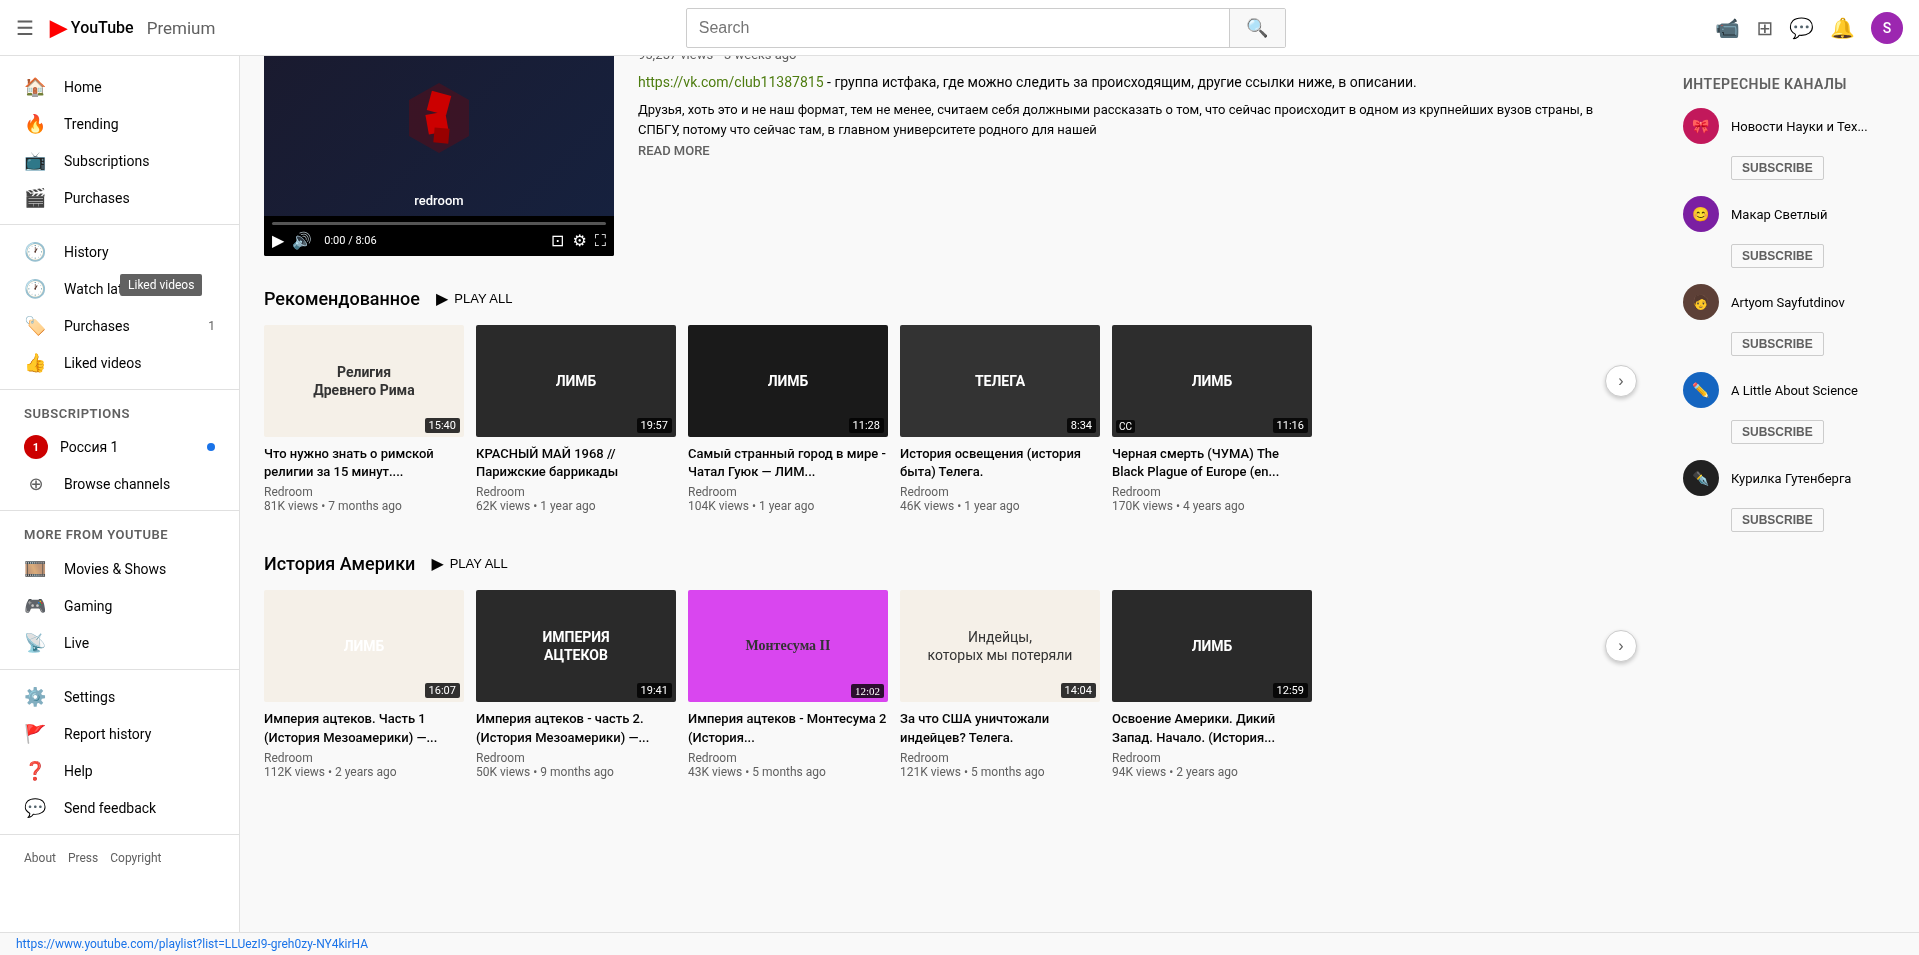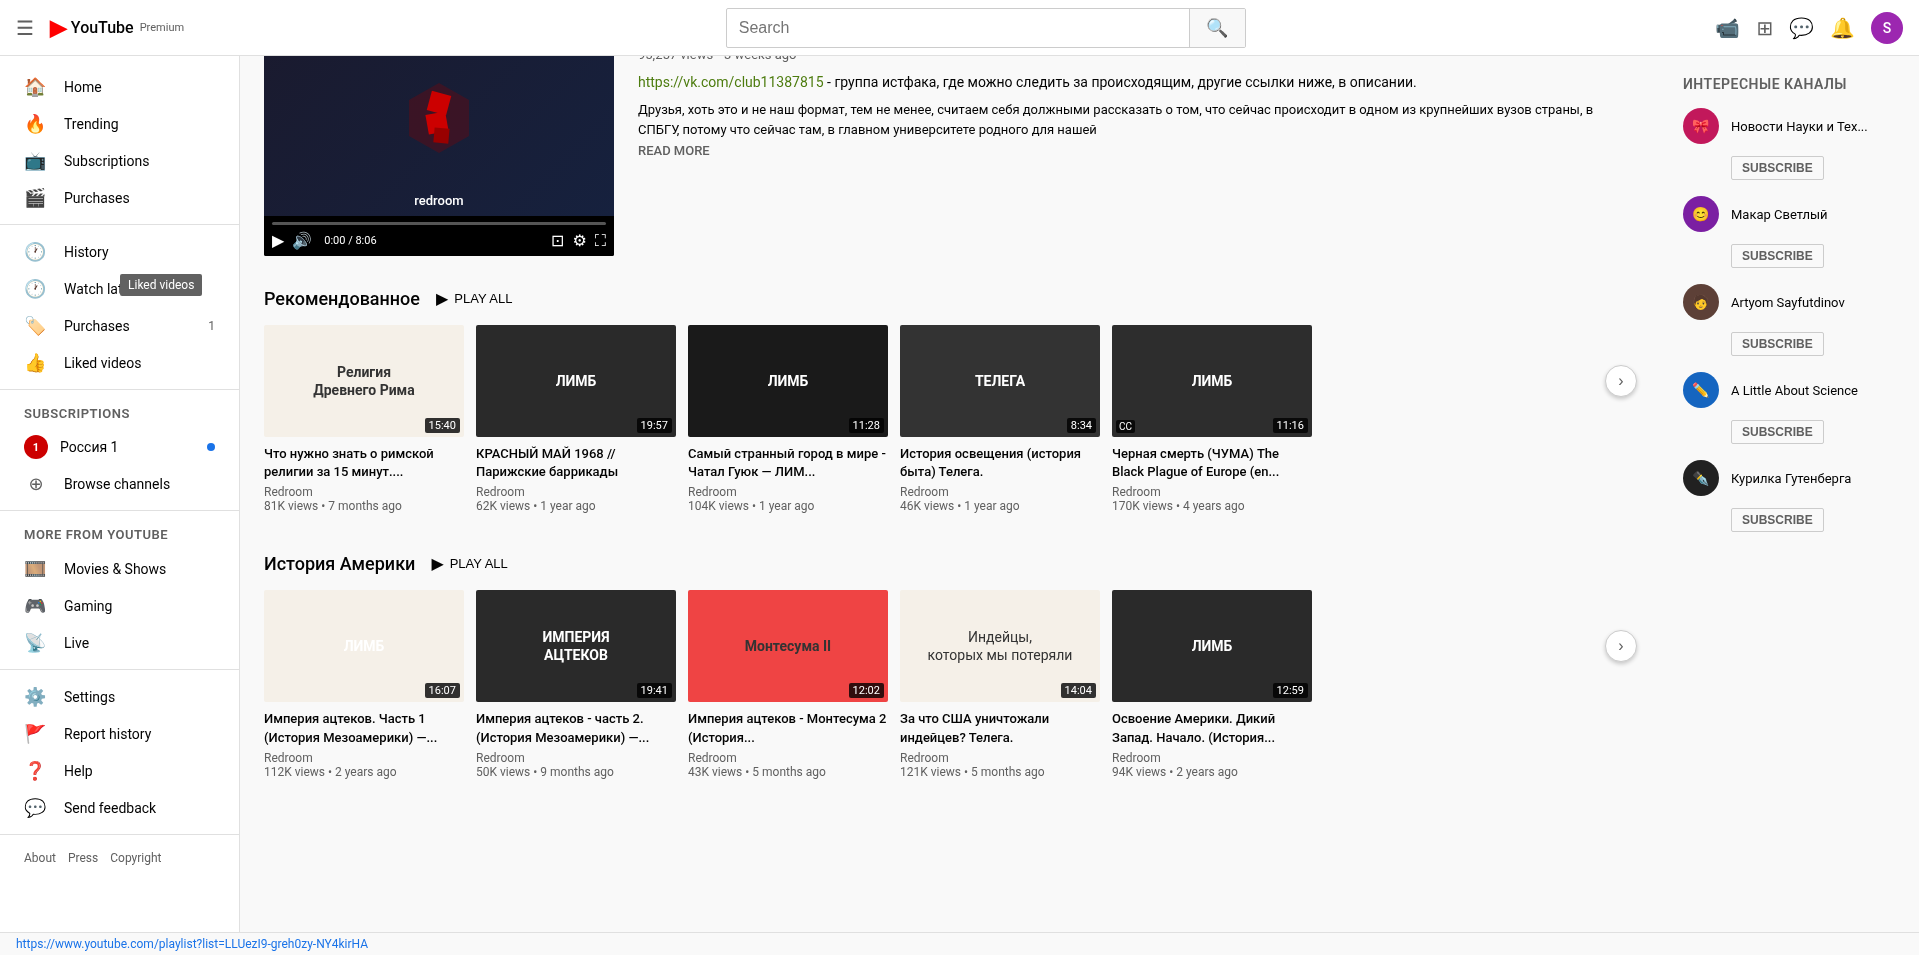--- a/index.html
+++ b/index.html
@@ -9,21 +9,21 @@
     .header {
       position: fixed; top: 0; left: 0; right: 0; height: 56px;
       background: #fff; display: flex; align-items: center;
       padding: 0 16px; z-index: 100; border-bottom: 1px solid #e0e0e0;
     }
     .header-left { display: flex; align-items: center; gap: 16px; width: 240px; }
     .hamburger { cursor: pointer; font-size: 20px; color: #606060; }
     .logo { display: flex; align-items: center; gap: 4px; cursor: pointer; }
     .header-center { flex: 1; display: flex; align-items: center; justify-content: center; }
     .search-bar {
-      display: flex; align-items: center; width: 520px;
+      display: flex; align-items: center; width: 600px;
       border: 1px solid #ccc; border-radius: 2px; overflow: hidden;
       background: #fff;
     }
     .search-input {
       flex: 1; padding: 8px 12px; font-size: 16px; border: none; outline: none;
       color: #030303;
     }
     .search-btn {
       padding: 8px 16px; background: #f8f8f8; border: none; border-left: 1px solid #ccc;
       cursor: pointer; color: #606060; font-size: 18px;
@@ -202,21 +202,21 @@
   </style>
 </head>
 <body>
 
 <header class="header">
   <div class="header-left">
     <span class="hamburger">☰</span>
     <div class="logo">
       <span style="color:#ff0000; font-size:22px; font-weight:bold;">▶</span>
       <span style="font-size:16px; font-weight:500; color:#030303;">YouTube</span>
-      <span style="font-size:11px; color:#606060; vertical-align:super; margin-left:2px;">Premium</span>
+      <span style="font-size:17px; color:#606060; vertical-align:super; margin-left:9px;">Premium</span>
     </div>
   </div>
   <div class="header-center">
     <div class="search-bar">
       <input class="search-input" type="text" placeholder="Search" style="">
       <button class="search-btn">
         <span>🔍</span>
       </button>
     </div>
   </div>
@@ -470,21 +470,21 @@
           <div class="card-duration">19:41</div>
 
         </div>
         <div class="card-info">
           <div class="card-title">Империя ацтеков - часть 2. (История Мезоамерики) —...</div>
           <div class="card-channel">Redroom</div>
           <div class="card-views">50K views • 9 months ago</div>
         </div>
       </div>
             <div class="video-card">
-        <div class="card-thumb" style="background:#ef4444;">
+        <div class="card-thumb" style="background:#d946ef;font-family:Liberation Serif, serif;">
           <div style="color:#333;font-size:14px;font-weight:700;text-align:center;padding:8px;line-height:1.3;">Монтесума II</div>
           <div class="card-duration">12:02</div>
 
         </div>
         <div class="card-info">
           <div class="card-title">Империя ацтеков - Монтесума 2 (История...</div>
           <div class="card-channel">Redroom</div>
           <div class="card-views">43K views • 5 months ago</div>
         </div>
       </div>

